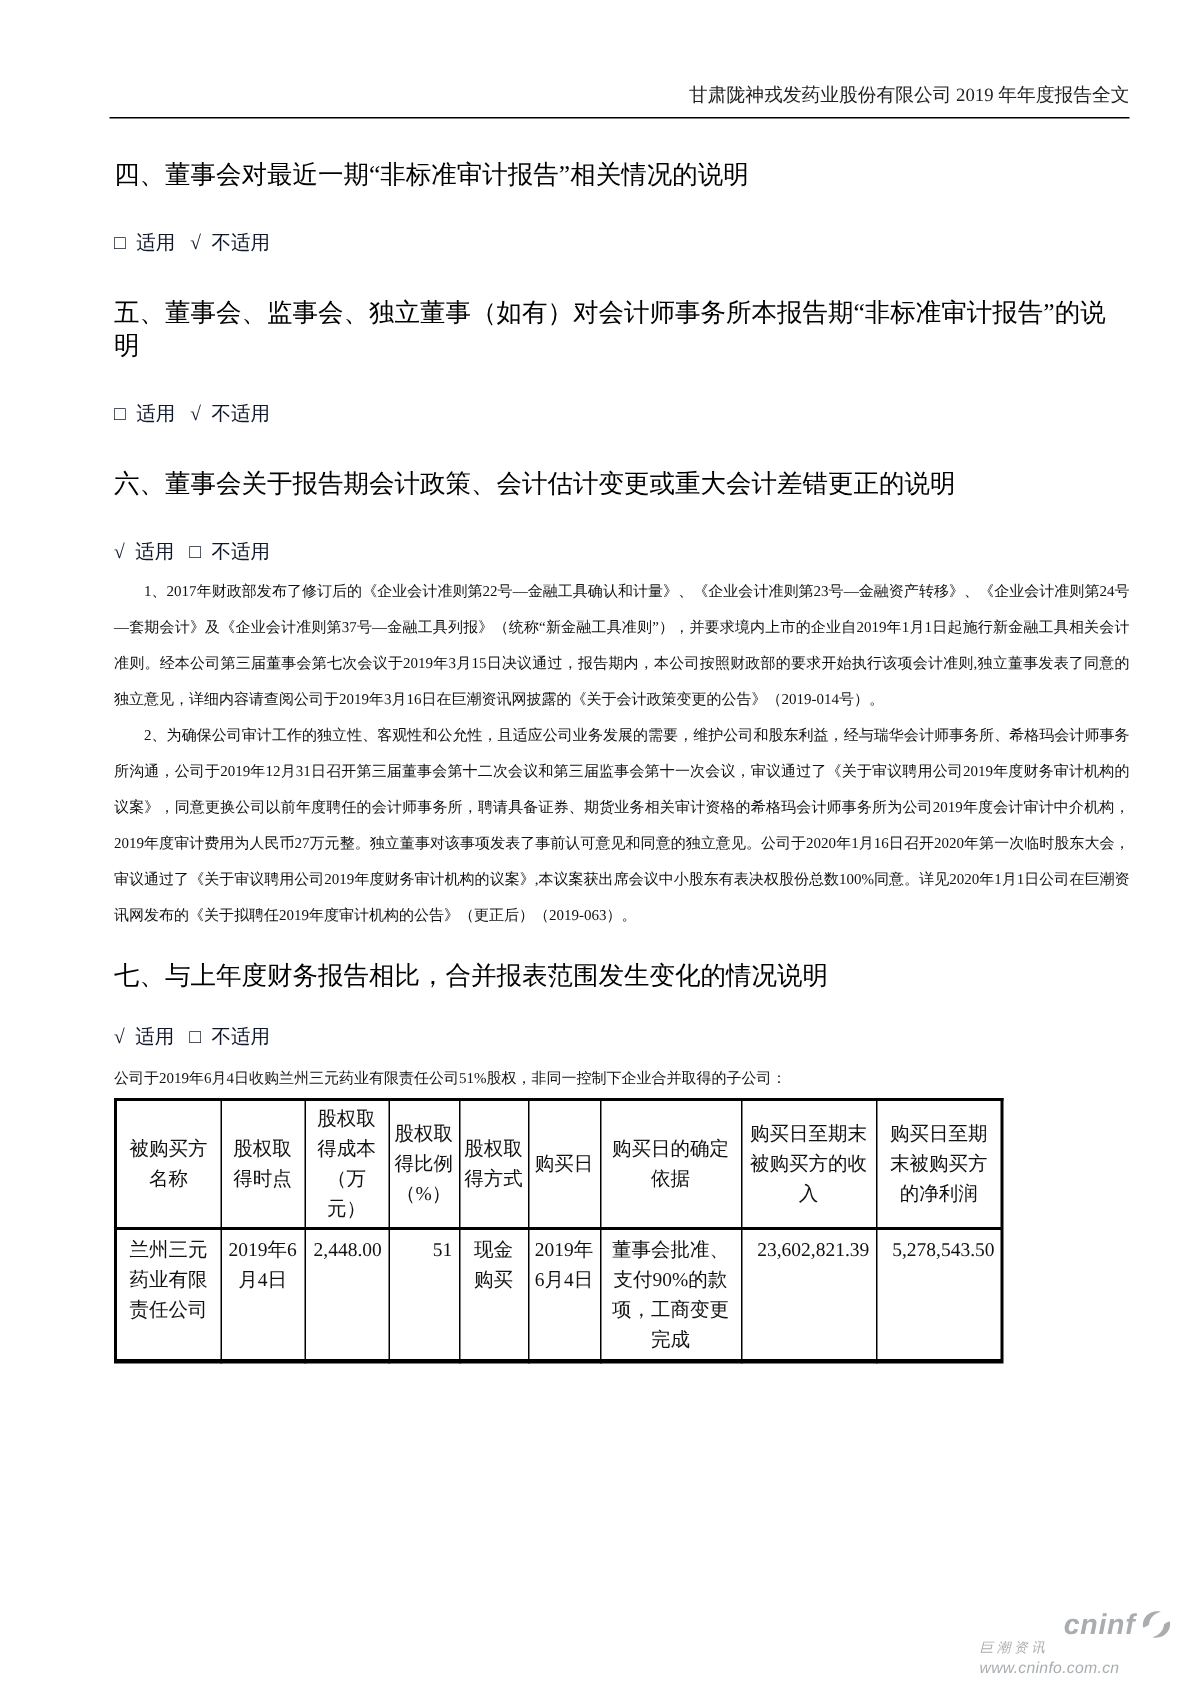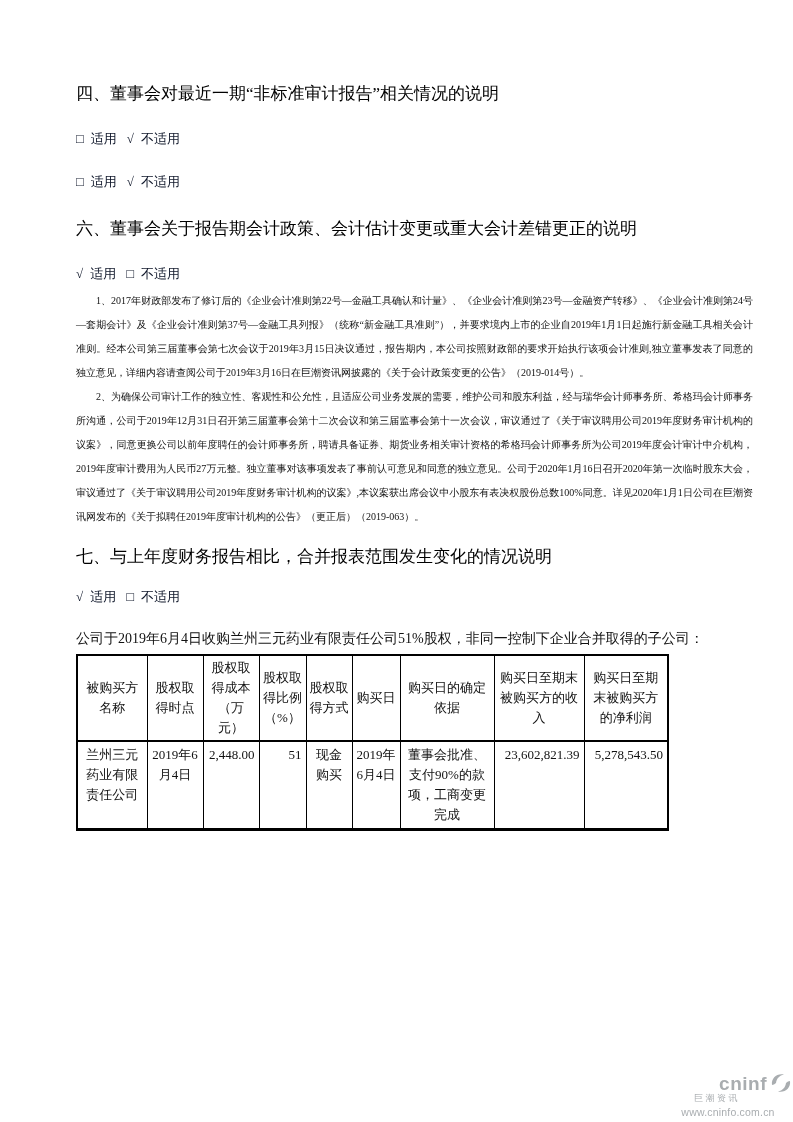--- a/index.html
+++ b/index.html
@@ -16,52 +16,54 @@
   .section-title{
     font-size:17px;font-weight:normal;color:#000;margin:27px 0 0 0;line-height:1.3;
   }
   .applicability{font-size:13px;margin-top:25px;color:#0f172a;}
   .applicability .mark{display:inline-block;margin-right:7px;}
   .applicability .lbl{display:inline-block;margin-right:10px;}
   .paras{margin-top:6px;}
   .para{
     font-size:10px;line-height:24px;text-align:justify;text-indent:2em;margin:0;
   }
-  .intro{font-size:14px;margin-top:24px;}
+  .intro{font-size:10px;margin-top:12px;}
   table.acq{
     border-collapse:collapse;table-layout:fixed;width:591px;margin-top:6px;
     font-size:13px;border:2px solid #000;border-bottom:3px solid #000;
   }
   table.acq th,table.acq td{border:1px solid #000;line-height:20px;overflow:hidden;}
   table.acq thead tr{border-bottom:2px solid #000;}
   table.acq th{
     font-weight:normal;text-align:center;vertical-align:middle;padding:2px 3px;height:58px;
   }
   table.acq td{vertical-align:top;padding:3px 4px;height:64px;}
   .al{text-align:center}.ac{text-align:center}.ar{text-align:right}
   .logo{
-    position:absolute;right:0;top:1072px;width:130px;text-align:center;
-    color:#a9adb0;font-family:"Liberation Sans","DejaVu Sans",sans-serif;
+    position:absolute;right:10px;top:1072px;width:130px;text-align:left;
+    color:#a9adb0;font-family:"Liberation Sans","DejaVu Sans",sans-serif;font-style:italic;
   }
   .logo-top{display:flex;align-items:center;justify-content:flex-end;gap:2px;}
   .logo-brand{font-weight:bold;font-size:19px;line-height:1;letter-spacing:.5px;color:#a9adb0;}
   .logo-caption{font-size:9px;letter-spacing:2.5px;margin:-2px 22px 0 0;}
   .logo-url{font-size:10.5px;margin-top:1px;letter-spacing:.2px;}
 </style>
 </head>
 <body>
 
 <div class="page">
 
+  <div class="doc-header">甘肃陇神戎发药业股份有限公司 2019 年年度报告全文</div>
 
   <div class="section-title">四、董事会对最近一期“非标准审计报告”相关情况的说明</div>
   <div class="applicability">
     <span class="mark">□</span><span class="lbl">适用</span><span class="mark">√</span><span class="lbl">不适用</span>
   </div>
 
+  <div class="section-title">五、董事会、监事会、独立董事（如有）对会计师事务所本报告期“非标准审计报告”的说明</div>
   <div class="applicability">
     <span class="mark">□</span><span class="lbl">适用</span><span class="mark">√</span><span class="lbl">不适用</span>
   </div>
 
   <div class="section-title">六、董事会关于报告期会计政策、会计估计变更或重大会计差错更正的说明</div>
   <div class="applicability">
     <span class="mark">√</span><span class="lbl">适用</span><span class="mark">□</span><span class="lbl">不适用</span>
   </div>
   <div class="paras">
     <p class="para">1、2017年财政部发布了修订后的《企业会计准则第22号—金融工具确认和计量》、《企业会计准则第23号—金融资产转移》、《企业会计准则第24号—套期会计》及《企业会计准则第37号—金融工具列报》（统称“新金融工具准则”），并要求境内上市的企业自2019年1月1日起施行新金融工具相关会计准则。经本公司第三届董事会第七次会议于2019年3月15日决议通过，报告期内，本公司按照财政部的要求开始执行该项会计准则,独立董事发表了同意的独立意见，详细内容请查阅公司于2019年3月16日在巨潮资讯网披露的《关于会计政策变更的公告》（2019-014号）。</p>

